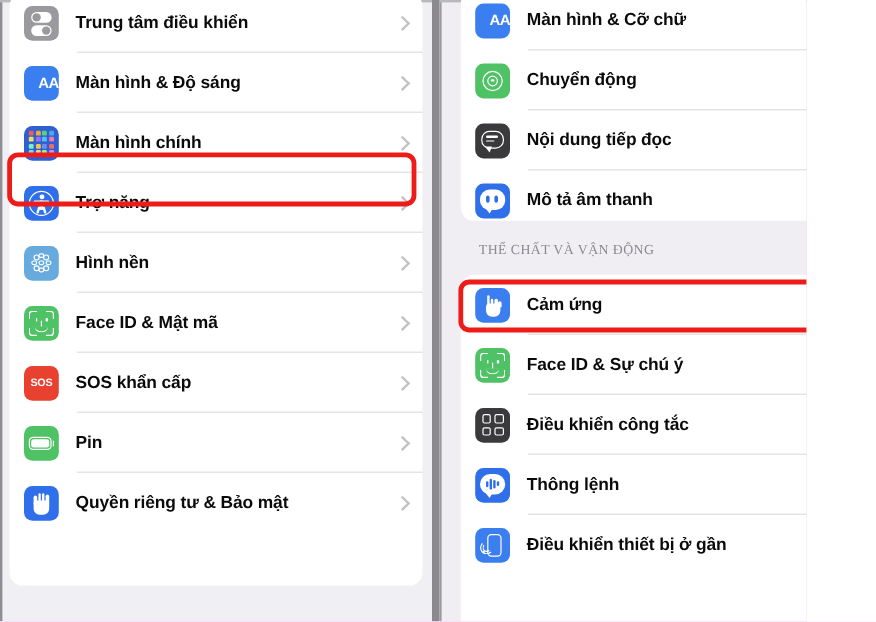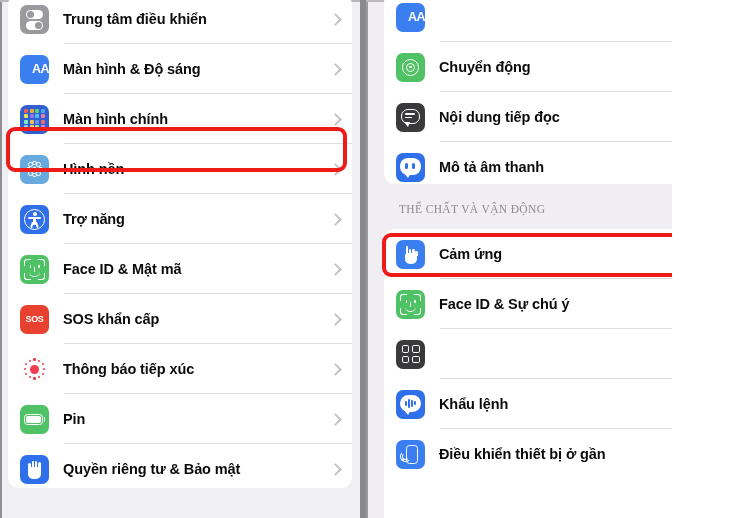--- a/index.html
+++ b/index.html
@@ -491,52 +491,52 @@
                 <i style="background: rgb(160, 240, 138);"></i>
                 <i style="background: rgb(208, 138, 240);"></i>
               </div>
           </div>
           <div class="label">Màn hình chính</div>
           <div class="chev"></div>
           <div class="sep"></div>
         </div>
 
         <div class="row">
+          <div class="icon ic-accessibility">
+            <div class="ring"></div>
+              <div class="head"></div>
+              <div class="arm"></div>
+            <div class="body"></div>
+              <div class="leg l"></div>
+              <div class="leg r"></div>
+          </div>
+          <div class="label">Trợ năng</div>
+          <div class="chev"></div>
+          <div class="sep"></div>
+        </div>
+
+        <div class="row">
           <div class="icon ic-wallpaper">
             <div id="wp-petals">
                 <div class="p" style="left: 18.2px; top: 12.2px;"></div>
                 <div class="p" style="left: 16.4426px; top: 16.4426px;"></div>
                 <div class="p" style="left: 12.2px; top: 18.2px;"></div>
                 <div class="p" style="left: 7.95736px; top: 16.4426px;"></div>
                 <div class="p" style="left: 6.2px; top: 12.2px;"></div>
                 <div class="p" style="left: 7.95736px; top: 7.95736px;"></div>
                 <div class="p" style="left: 12.2px; top: 6.2px;"></div>
                 <div class="p" style="left: 16.4426px; top: 7.95736px;"></div>
                 <div class="p" style="left: 12.2px; top: 12.2px;"></div>
               </div>
           </div>
           <div class="label">Hình nền</div>
           <div class="chev"></div>
           <div class="sep"></div>
         </div>
 
-        <div class="row">
-          <div class="icon ic-accessibility">
-            <div class="ring"></div>
-              <div class="head"></div>
-              <div class="arm"></div>
-            <div class="body"></div>
-              <div class="leg l"></div>
-              <div class="leg r"></div>
-          </div>
-          <div class="label">Trợ năng</div>
-          <div class="chev"></div>
-          <div class="sep"></div>
-        </div>
-
 
         <div class="row">
           <div class="icon ic-faceid">
             <div class="br tl"></div>
               <div class="br tr"></div>
               <div class="br bl"></div>
               <div class="br br2"></div>
             <div class="eye l"></div>
               <div class="eye r"></div>
               <div class="nose"></div>
@@ -549,42 +549,20 @@
 
         <div class="row">
           <div class="icon ic-sos">
               <span>SOS</span>
             </div>
           <div class="label">SOS khẩn cấp</div>
           <div class="chev"></div>
           <div class="sep"></div>
         </div>
 
-        <div class="row">
-          <div class="icon ic-exposure">
-            <div class="core"></div>
-              <div id="ex-dots">
-                <div class="d" style="left: 22.8px; top: 13.3px;"></div>
-                <div class="d" style="left: 21.5272px; top: 18.05px;"></div>
-                <div class="d" style="left: 18.05px; top: 21.5272px;"></div>
-                <div class="d" style="left: 13.3px; top: 22.8px;"></div>
-                <div class="d" style="left: 8.55px; top: 21.5272px;"></div>
-                <div class="d" style="left: 5.07276px; top: 18.05px;"></div>
-                <div class="d" style="left: 3.8px; top: 13.3px;"></div>
-                <div class="d" style="left: 5.07276px; top: 8.55px;"></div>
-                <div class="d" style="left: 8.55px; top: 5.07276px;"></div>
-                <div class="d" style="left: 13.3px; top: 3.8px;"></div>
-                <div class="d" style="left: 18.05px; top: 5.07276px;"></div>
-                <div class="d" style="left: 21.5272px; top: 8.55px;"></div>
-              </div>
-          </div>
-          <div class="label">Thông báo tiếp xúc</div>
-          <div class="chev"></div>
-          <div class="sep"></div>
-        </div>
 
         <div class="row">
           <div class="icon ic-battery">
             <div class="shell"></div>
               <div class="fill"></div>
               <div class="nub"></div>
           </div>
           <div class="label">Pin</div>
           <div class="chev"></div>
           <div class="sep"></div>
@@ -615,20 +593,21 @@
     <div class="panel-inner">
       <div class="frame-edge" style="left:0;top:0;width:2px;height:518px;background:#9a9a9e;"></div>
       <div class="frame-edge" style="left:0;top:0;width:364px;height:2px;background:#b9b9bd;"></div>
 
       <div class="card" style="left:18px; top:-8px; width:340px; height:192px;">
 
         <div class="row">
           <div class="icon ic-aa">
               <span>AA</span>
             </div>
+          <div class="label">Màn hình &amp; Cỡ chữ</div>
           <div class="chev"></div>
           <div class="sep"></div>
         </div>
 
         <div class="row">
           <div class="icon ic-motion">
             <div class="r1"></div>
               <div class="r2"></div>
               <div class="dotc"></div>
           </div>
@@ -696,35 +675,36 @@
           <div class="sep"></div>
         </div>
 
         <div class="row">
           <div class="icon ic-switch">
             <div class="sq a"></div>
               <div class="sq b"></div>
               <div class="sq c"></div>
               <div class="sq d"></div>
           </div>
+          <div class="label">Điều khiển công tắc</div>
           <div class="value">Tắt</div>
           <div class="chev"></div>
           <div class="sep"></div>
         </div>
 
         <div class="row">
           <div class="icon ic-voice">
             <div class="tail"></div>
               <div class="bub"></div>
             <div class="w a"></div>
               <div class="w b"></div>
               <div class="w c"></div>
               <div class="w d"></div>
           </div>
-          <div class="label">Khẩu lệnh</div>
+          <div class="label">Thông lệnh</div>
           <div class="value">Tắt</div>
           <div class="chev"></div>
           <div class="sep"></div>
         </div>
 
 
         <div class="row">
           <div class="icon ic-nearby">
             <div class="phone"></div>
               <div class="wv w1"></div>

